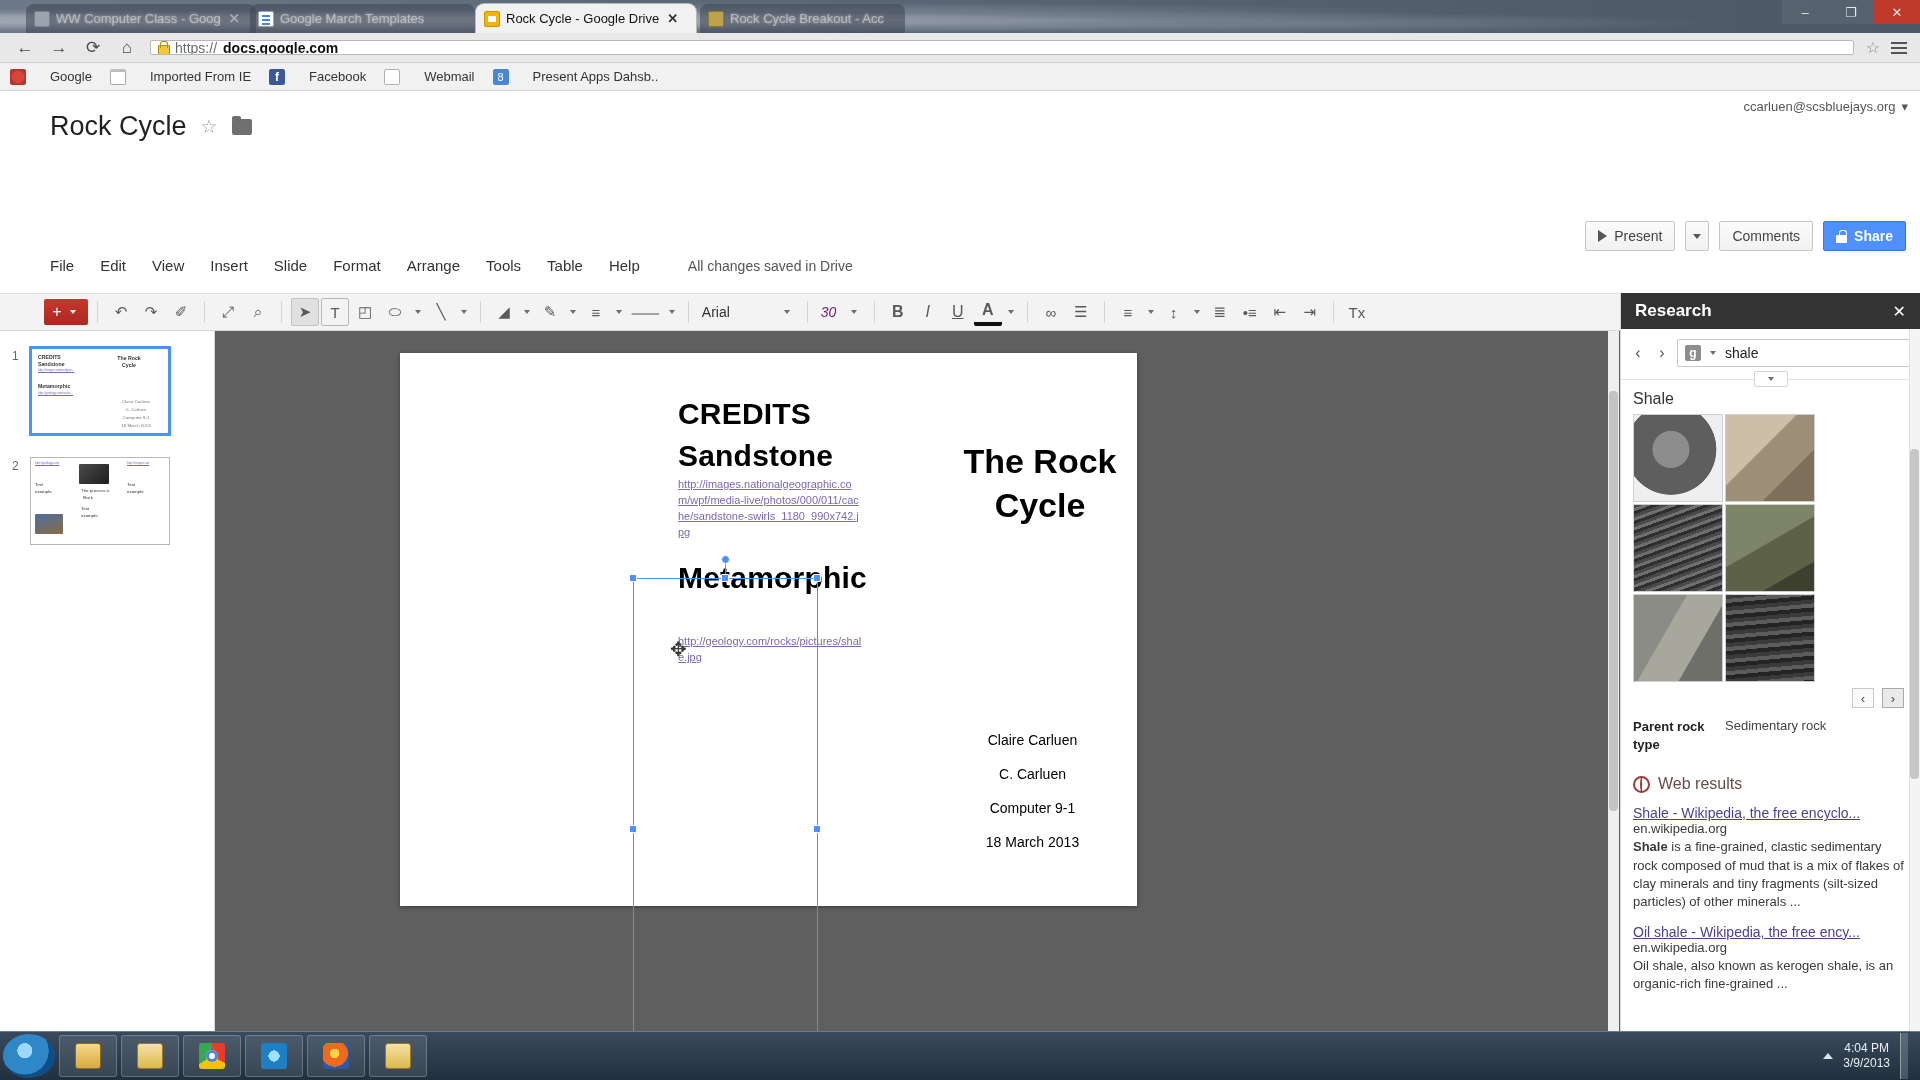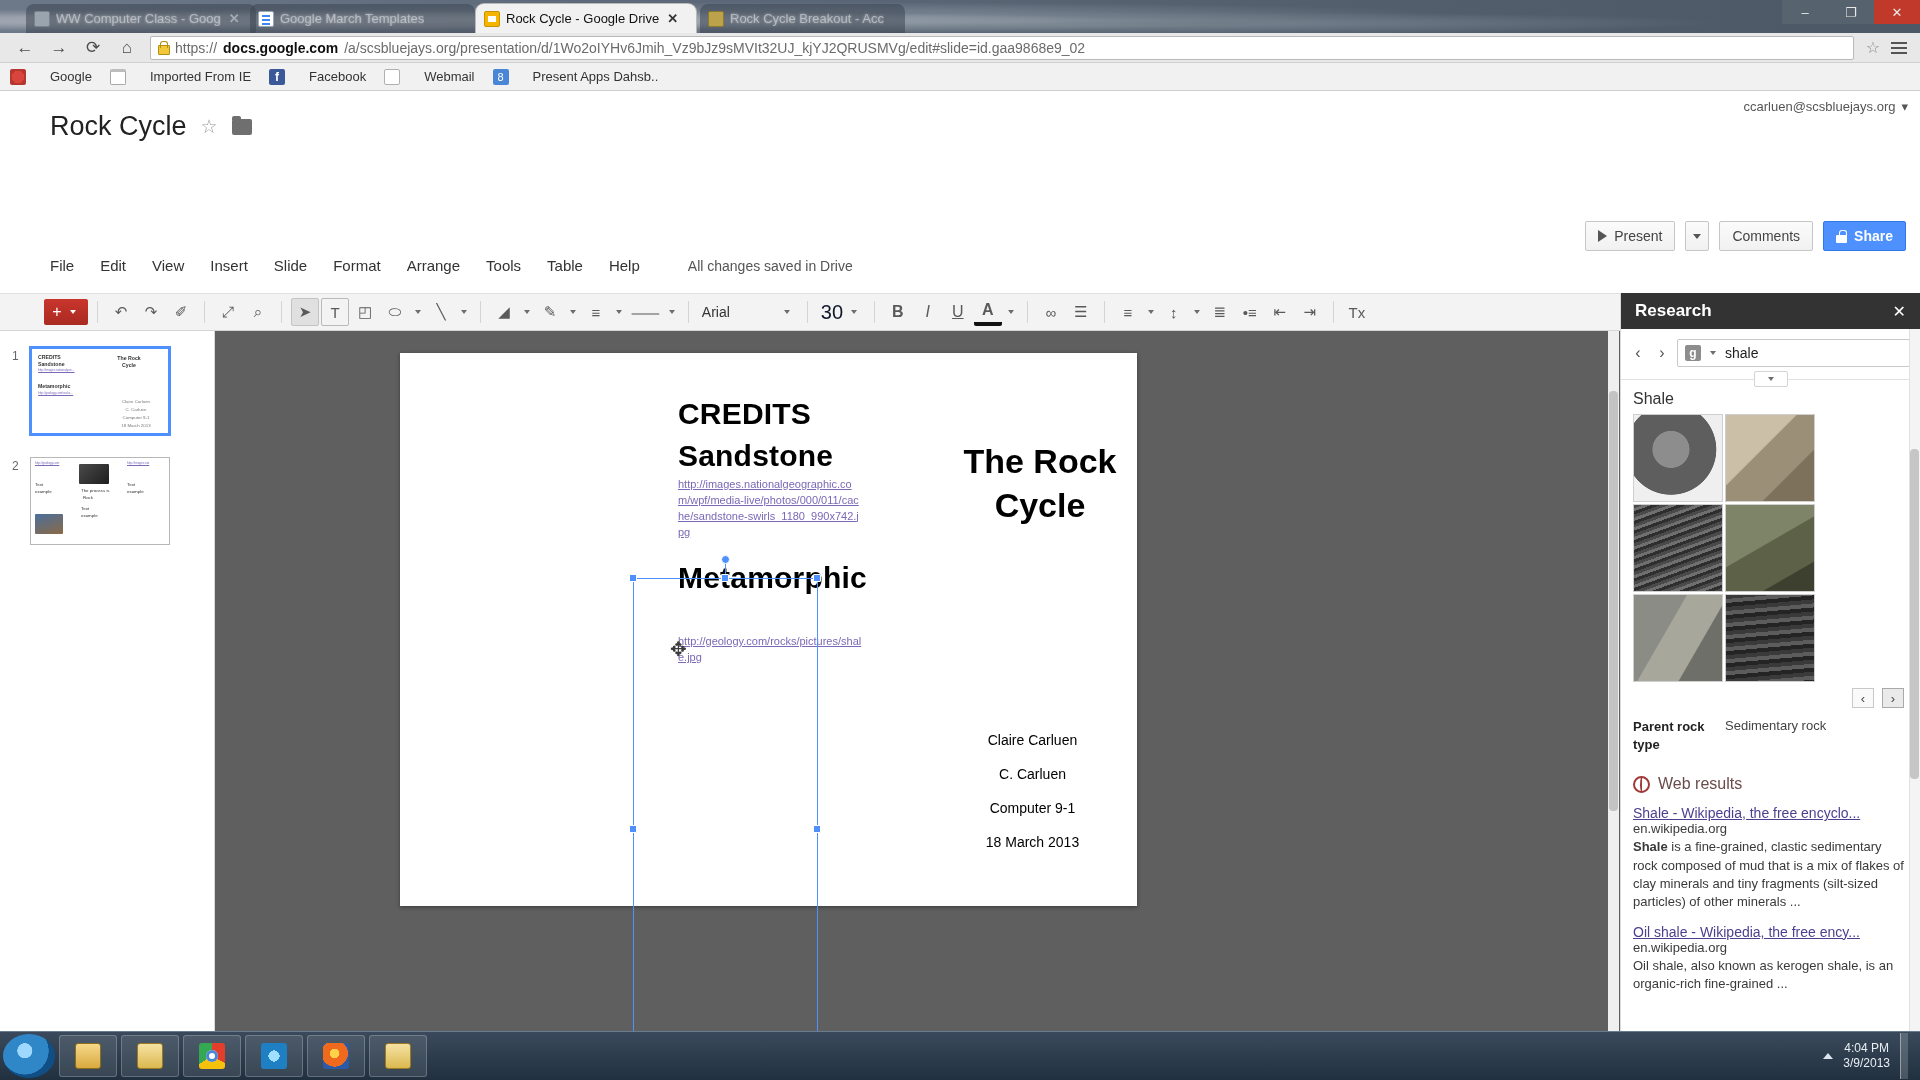--- a/index.html
+++ b/index.html
@@ -56,21 +56,21 @@
   .win-btn.close { background:#c0392b; }
 
   .chrome-omnibar {
     position: absolute; left:0; top: 33px; width: 1920px; height: 30px;
     background: #e8e8e8; border-bottom:1px solid #cfcfcf;
     display:flex; align-items:center; gap: 0px; padding: 0 8px;
   }
   .nav-btn { width: 34px; height: 26px; display:flex; align-items:center; justify-content:center;
              color:#4c4c4c; font-size: 17px; }
   .omnibox {
-    flex: 1; height: 24px; background:#fff; border:1px solid #b9b9b9; border-radius:2px;
+    flex: 1; height: 15px; background:#fff; border:1px solid #b9b9b9; border-radius:2px;
     display:flex; align-items:center; padding: 0 6px; gap:6px; margin: 6px 6px;
     font-size: 14px; color:#2a2a2a; overflow:hidden; white-space:nowrap;
   }
   .lock { width:12px; height:14px; flex:none; position:relative; }
   .lock::before { content:""; position:absolute; left:1px; bottom:0; width:10px; height:8px; background:#f3c73a; border:1px solid #b08f12; border-radius:1px;}
   .lock::after  { content:""; position:absolute; left:3px; top:0; width:6px; height:6px; border:1.5px solid #b08f12; border-bottom:0; border-radius:3px 3px 0 0;}
   .url-dim { color:#6b6b6b; }
   .url-strong { color:#101010; font-weight:bold; }
   .star-omni { color:#8a8a8a; font-size:16px; padding:0 6px;}
   .hamburger { width:26px; display:flex; flex-direction:column; gap:3px; align-items:center; padding:0 4px;}
@@ -121,21 +121,21 @@
   .tb { height:28px; min-width:28px; display:flex; align-items:center; justify-content:center;
         color:#5a5a5a; font-size:15px; border-radius:2px; padding:0 3px;}
   .tb.pressed { background:#e0e0e0; border:1px solid #c3c3c3; }
   .tb-sep { width:1px; height:22px; background:#d4d4d4; margin:0 7px; }
   .tb-caret { width:0;height:0;border-left:3.5px solid transparent;border-right:3.5px solid transparent;border-top:4.5px solid #6d6d6d; margin:0 4px;}
   .newslide { width:44px; height:26px; background:linear-gradient(#c9352c,#a92a22); border-radius:2px;
               color:#fff; display:flex; align-items:center; justify-content:center; gap:4px; font-size:16px; }
   .fontbox { width:100px; height:24px; display:flex; align-items:center; justify-content:space-between;
              font-size:14px; color:#333; padding:0 4px; }
   .sizebox { width:48px; height:24px; display:flex; align-items:center; justify-content:space-between;
-             font-size:20px; color:#0f172a; padding:0 4px; }
+             font-size:14px; color:#701a75; padding:0 4px;font-style:italic; }
   .tb b, .tb i, .tb u { font-size:16px; }
 
   
   .filmstrip { position:absolute; left:0; top:240px; width:215px; height:720px; background:#fff; border-right:1px solid #d9d9d9;}
   .thumb-wrap { position:relative; margin:16px 0 0 30px; width:140px;}
   .thumb-num { position:absolute; left:-18px; top:2px; font-size:12px; color:#666;}
   .thumb { width:140px; height:88px; background:#fff; border:1px solid #b7b7b7; position:relative; overflow:hidden;}
   .thumb.selected { border:2px solid #4d90fe; box-shadow:0 0 0 1px #4d90fe;}
   .t-txt { position:absolute; font-size:4.4px; color:#333; line-height:1.35; font-family:"Liberation Sans",sans-serif;}
   .t-h { font-weight:bold; font-size:5.2px; }
@@ -265,21 +265,20 @@
 
   <div class="chrome-omnibar">
     <div class="nav-btn">←</div>
     <div class="nav-btn">→</div>
     <div class="nav-btn">⟳</div>
     <div class="nav-btn">⌂</div>
     <div class="omnibox">
       <span class="lock"></span>
       <span class="url-dim">https://</span>
         <span class="url-strong">docs.google.com</span>
-        <span class="url-dim">/a/scsbluejays.org/presentation/d/1Wo2oIYHv6Jmih_Vz9bJz9sMVIt32UJ_kjYJ2QRUSMVg/edit#slide=id.gaa9868e9_02</span>
     </div>
     <div class="star-omni">☆</div>
     <div class="hamburger">
         <i></i>
         <i></i>
         <i></i>
       </div>
   </div>
 
   <div class="chrome-bookmarks">

